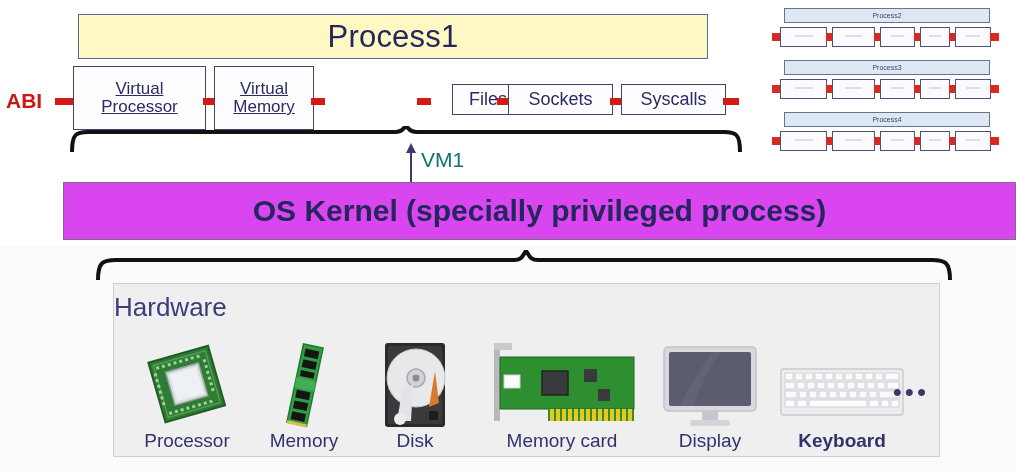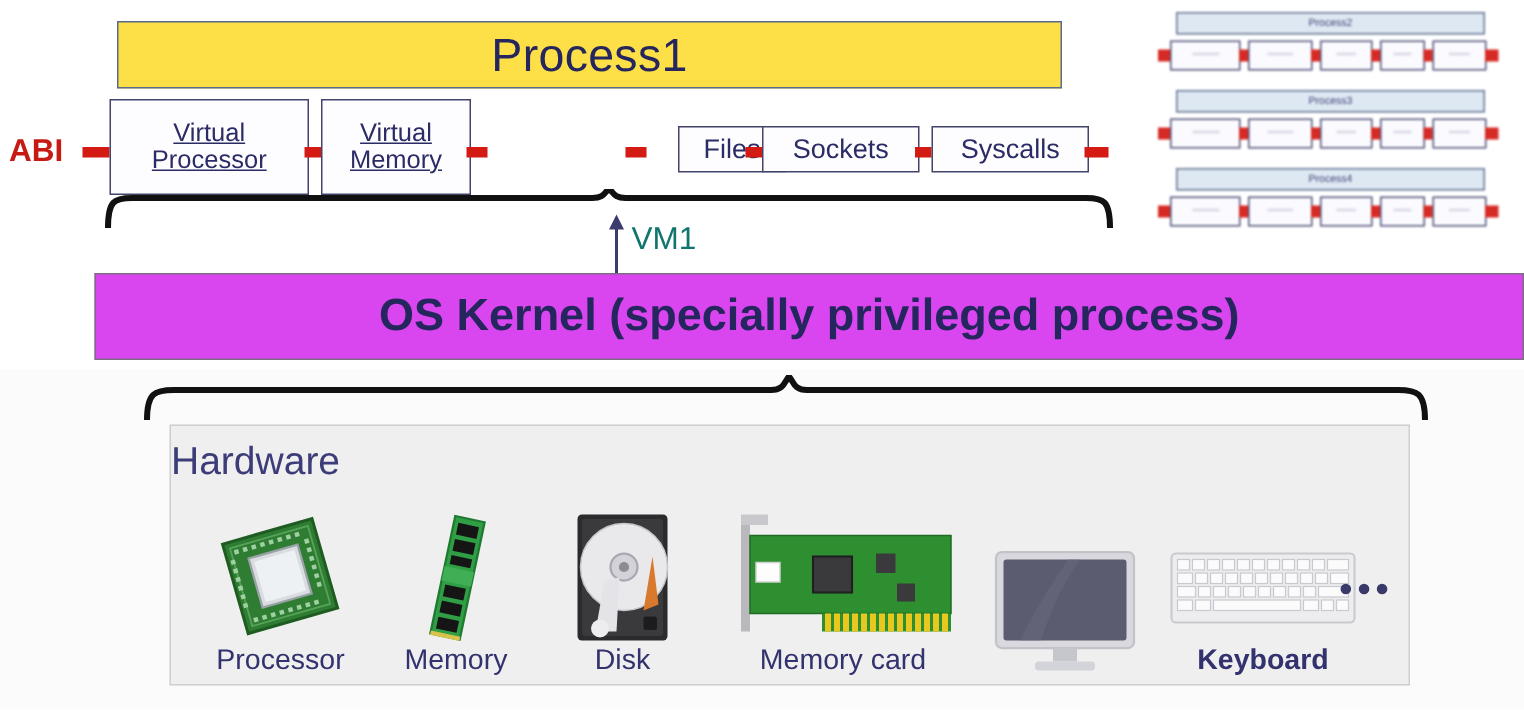--- a/index.html
+++ b/index.html
@@ -10,21 +10,21 @@
     background:linear-gradient(180deg,#ffffff 0%,#ffffff 52%,#fbfbfb 52%,#fbfbfb 100%);
   }
   .stage{position:absolute;left:0;top:0;width:1016px;height:473px;}
 
   
   .abs{position:absolute;box-sizing:border-box;}
 
   
   #process1-header{
     left:78px;top:14px;width:630px;height:45px;
-    background:#fde047;border:1.5px solid #5a6a8c;
+    background:#fef9c3;border:1.5px solid #5a6a8c;
     display:flex;align-items:center;justify-content:center;
     font-size:31px;color:#26265e;letter-spacing:.2px;
   }
 
   
   #abi-label{
     left:6px;top:88px;width:52px;height:26px;
     color:#c61a12;font-size:21px;font-weight:600;
     display:flex;align-items:center;justify-content:flex-start;
   }
@@ -252,20 +252,21 @@
       </div>
 
       <div class="hw-item" style="left:528px;width:120px;">
         <svg class="hw-art" width="100" height="88" viewBox="0 0 100 88">
           <rect x="4" y="6" width="92" height="64" rx="4" fill="#d8d8de" stroke="#c2c2c9" stroke-width="1.5"></rect>
           <rect x="9" y="11" width="82" height="54" rx="2" fill="#5c5c70"></rect>
           <path d="M60,11 C48,28 40,46 34,65 L20,65 C30,44 42,26 52,11 Z" fill="#6a6a7e" opacity=".55"></path>
           <rect x="42" y="70" width="16" height="9" fill="#c6c6cd"></rect>
           <rect x="30" y="79" width="40" height="6" rx="2.5" fill="#d3d3da"></rect>
         </svg>
+        <div class="hw-label">Display</div>
       </div>
 
       <div class="hw-item" style="left:650px;width:140px;font-weight:bold;">
         <svg class="hw-art" width="130" height="88" viewBox="0 0 130 88">
           <rect x="4" y="28" width="122" height="46" rx="3" fill="#ededef" stroke="#c9c9cf" stroke-width="1.4"></rect>
           <g fill="#fbfbfc" stroke="#c9c9cf" stroke-width="0.8">
             <rect x="8" y="32" width="8" height="7"></rect>
               <rect x="18" y="32" width="8" height="7"></rect>
             <rect x="28" y="32" width="8" height="7"></rect>
               <rect x="38" y="32" width="8" height="7"></rect>

